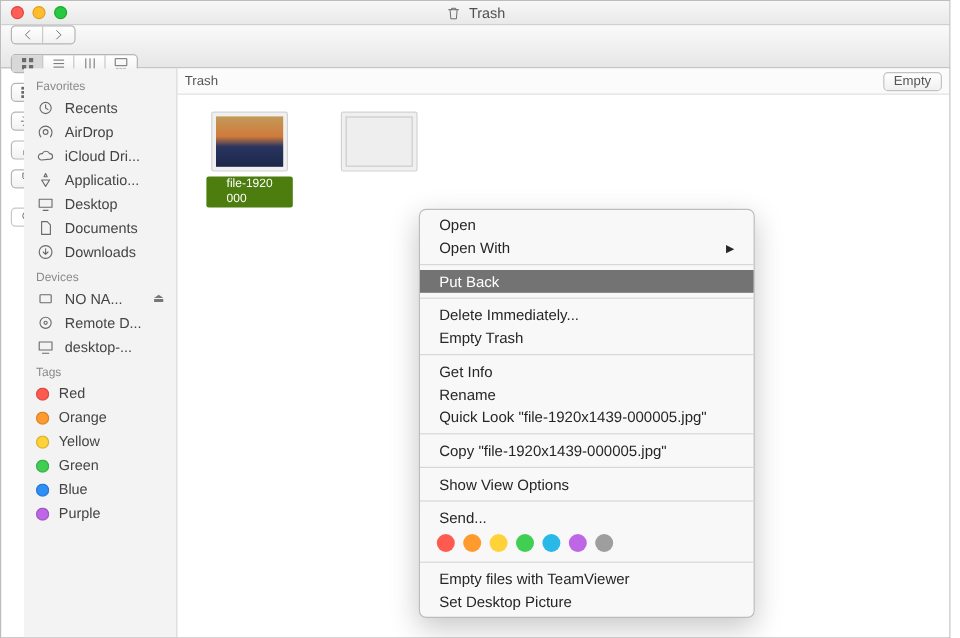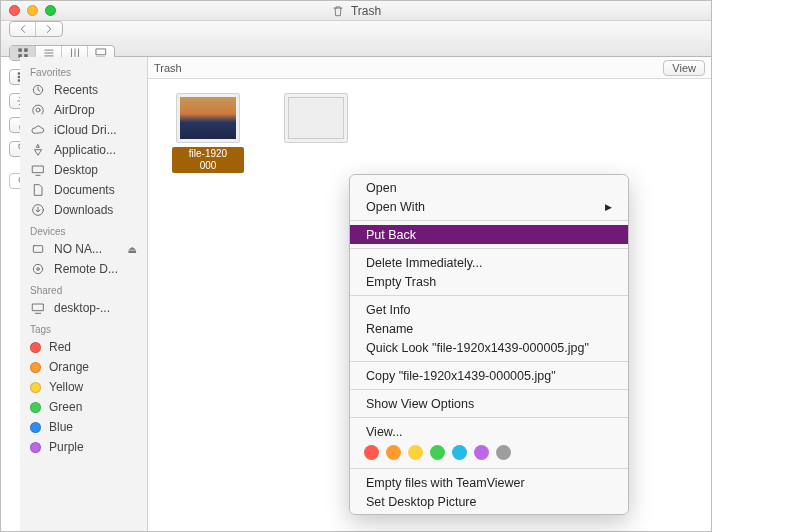--- a/index.html
+++ b/index.html
@@ -1,17 +1,17 @@
 <!DOCTYPE html>
 <html><head>
 <meta charset="utf-8">
 <style>
   * { box-sizing: border-box; margin: 0; padding: 0; font-family: -apple-system, "Helvetica Neue", Arial, sans-serif; }
   body { width: 800px; height: 532px; overflow: hidden; background: #fff; }
-  .window { width: 712px; height: 532px; display: flex; flex-direction: column; border: 1px solid #bdbdbd; }
+  .window { width: 792px; height: 532px; display: flex; flex-direction: column; border: 1px solid #bdbdbd; }
 
   
   .titlebar { height: 20px; background: linear-gradient(#f7f7f7,#e9e9e9); border-bottom: 1px solid #d0d0d0; display:flex; align-items:center; position:relative; }
   .traffic { display:flex; gap:7px; margin-left:8px; }
   .traffic .dot { width:11px; height:11px; border-radius:50%; }
   .dot.red{background:#ff5f57;border:0.5px solid #e0443e;}
   .dot.yellow{background:#ffbd2e;border:0.5px solid #dea123;}
   .dot.green{background:#28c940;border:0.5px solid #1aab29;}
   .titlecenter{position:absolute;left:0;right:0;display:flex;align-items:center;justify-content:center;gap:6px;pointer-events:none;}
   .titlecenter span{font-size:12px;color:#505050;}
@@ -45,26 +45,26 @@
   .pathbar{height:22px;border-bottom:1px solid #dcdcdc;display:flex;align-items:center;padding:0 6px;font-size:11px;color:#555;background:#fbfbfb;}
   .pathbar .right{margin-left:auto;}
   .emptybtn{font-size:11px;color:#555;background:linear-gradient(#fff,#f0f0f0);border:1px solid #c3c3c3;border-radius:4px;padding:1px 8px;}
   .iconarea{flex:1;position:relative;background:#fff;}
 
   .fileicon{position:absolute;display:flex;flex-direction:column;align-items:center;width:92px;}
   .thumb{width:64px;height:50px;background:#f0f0f0;border:1px solid #d2d2d2;border-radius:2px;padding:3px;}
   .thumb .inner{width:100%;height:100%;}
   .thumb.doc .inner{background:#eee;border:1px solid #ccc;}
   .thumb.img .inner{background:linear-gradient(#c29a5a,#d07a3a 40%,#2a3560 60%,#1c274a);}
-  .filelabel{margin-top:4px;font-size:10px;line-height:12px;text-align:center;color:#fff;background:#a16207;border-radius:2px;padding:1px 17px;max-width:100%;}
+  .filelabel{margin-top:4px;font-size:10px;line-height:12px;text-align:left;color:#fff;background:#4d7c0f;border-radius:2px;padding:1px 17px;max-width:100%;}
 
   
   .menu{position:absolute;left:201px;top:95px;width:280px;background:rgba(248,248,248,0.98);border:1px solid #bcbcbc;border-radius:6px;box-shadow:0 8px 24px rgba(0,0,0,0.22);padding:3px 0;font-size:12.5px;color:#262626;}
   .mi{padding:2px 16px;display:flex;align-items:center;height:19px;white-space:nowrap;}
-  .mi.hi{background:#701a75;color:#fff;}
+  .mi.hi{background:#737373;color:#fff;}
   .mi .arrow{margin-left:auto;font-size:9px;}
   .sep{height:1px;background:#d7d7d7;margin:4px 0;}
   .tagrow{padding:4px 14px;display:flex;gap:7px;}
   .tagrow .c{width:15px;height:15px;border-radius:50%;}
 
   .stroke{stroke:#6a6a6a;stroke-width:1.4;fill:none;stroke-linecap:round;stroke-linejoin:round;}
   .fill{fill:#6a6a6a;}
 </style>
 </head>
 <body>
@@ -278,21 +278,20 @@
       <div class="item">
           <span class="glyph">
             <svg viewBox="0 0 24 24" width="16" height="16">
               <circle class="stroke" cx="12" cy="12" r="7"></circle>
               <circle class="stroke" cx="12" cy="12" r="2"></circle>
             </svg>
           </span>
           <span>Remote D...</span>
         </div>
 
-      <div class="group">Shared</div>
       <div class="item">
           <span class="glyph">
             <svg viewBox="0 0 24 24" width="16" height="16">
               <rect class="stroke" x="4" y="6" width="16" height="10"></rect>
               <path class="stroke" d="M8 20h8"></path>
             </svg>
           </span>
           <span>desktop-...</span>
         </div>
 
@@ -319,21 +318,21 @@
         </div>
       <div class="item">
           <span class="tagdot" style="background:#bd66e6"></span>
           <span>Purple</span>
         </div>
     </div>
 
     <div class="content">
       <div class="pathbar">
         <span>Trash</span>
-        <div class="right"><button class="emptybtn">View</button></div>
+        <div class="right"><button class="emptybtn">Empty</button></div>
       </div>
 
       <div class="iconarea">
         <div class="fileicon" style="left:14px;top:14px">
           <div class="thumb img">
               <div class="inner"></div>
             </div>
           <div class="filelabel"><span>file-1920</span><br><span>000</span></div>
         </div>
         <div class="fileicon" style="left:122px;top:14px">
@@ -374,21 +373,21 @@
             <div class="sep"></div>
             <div class="mi">
               <span>Copy "file-1920x1439-000005.jpg"</span>
             </div>
             <div class="sep"></div>
             <div class="mi">
               <span>Show View Options</span>
             </div>
             <div class="sep"></div>
             <div class="mi">
-              <span>View...</span>
+              <span>Send...</span>
             </div>
             <div class="tagrow">
               <div class="c" style="background: rgb(255, 90, 80);"></div>
               <div class="c" style="background: rgb(255, 154, 46);"></div>
               <div class="c" style="background: rgb(255, 210, 58);"></div>
               <div class="c" style="background: rgb(64, 207, 82);"></div>
               <div class="c" style="background: rgb(41, 185, 232);"></div>
               <div class="c" style="background: rgb(189, 102, 230);"></div>
               <div class="c" style="background: rgb(158, 158, 158);"></div>
             </div>

